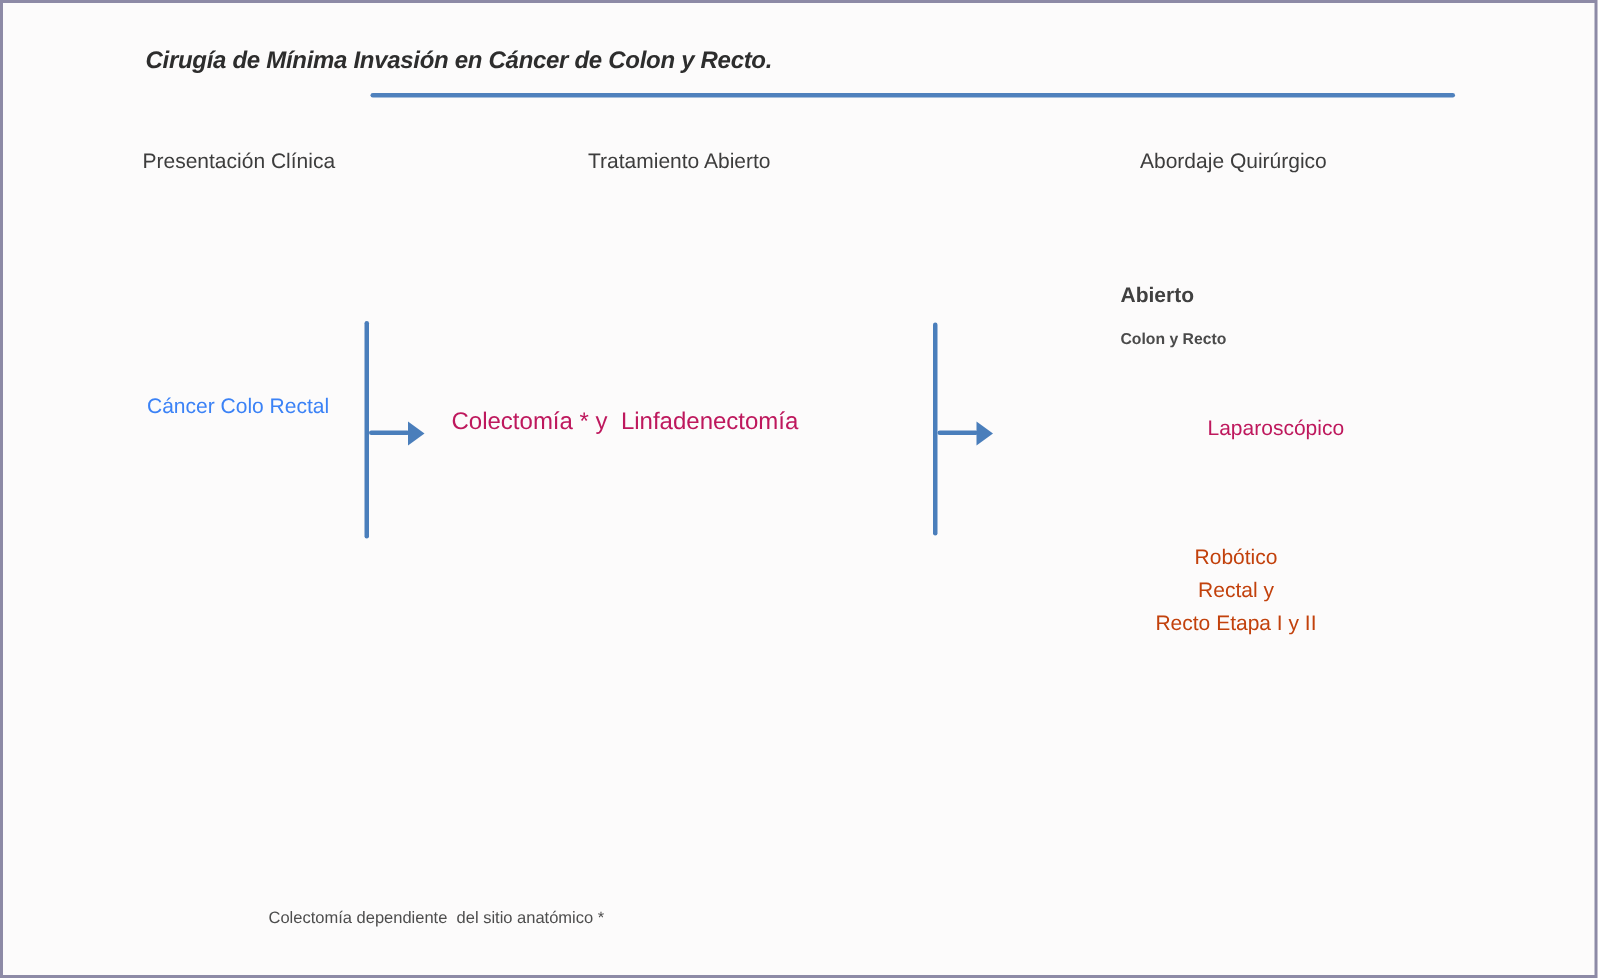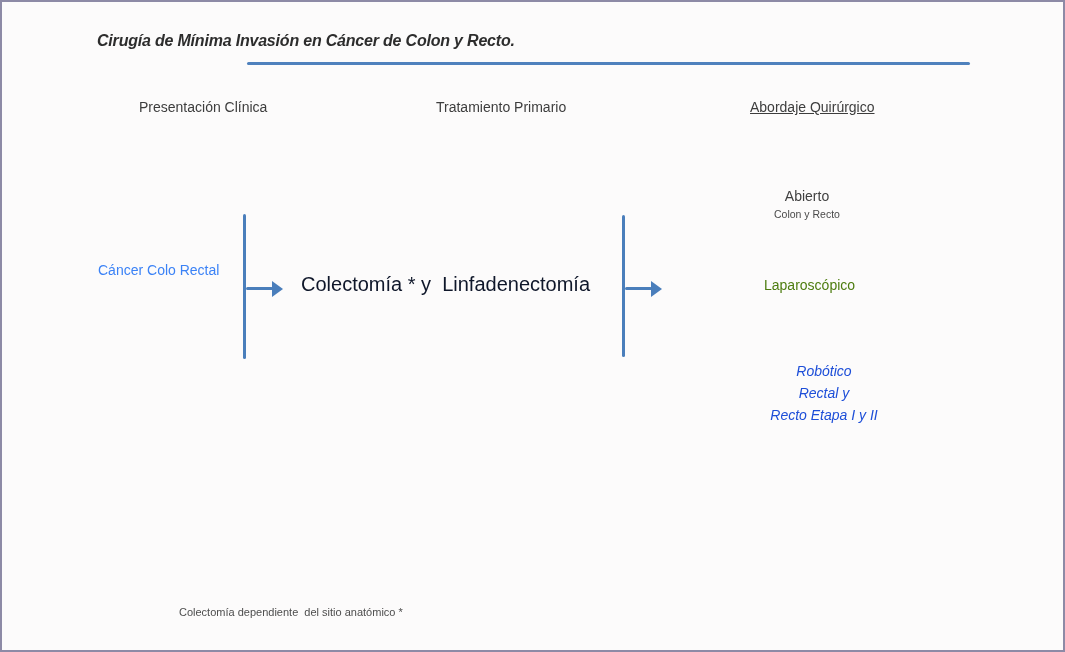--- a/index.html
+++ b/index.html
@@ -27,25 +27,24 @@
   .title-rule {
     left: 245px; top: 60px;
     width: 723px; height: 3px;
     background: #4f81bd;
     border-radius: 2px;
   }
   .col-header {
     top: 97px;
     font-size: 14px;
     color: #3d3d3d;
-    margin-left: 44px;
   }
   .col-presentation { left: 93px; }
   .col-treatment { left: 390px; }
-  .col-approach { left: 704px; text-decoration: underline; }
+  .col-approach { left: 758px; }
 
   .presentation-node {
     left: 96px; top: 258px; width: 148px;
     font-size: 14px;
     line-height: 20px;
     color: #3b82f6;
   }
   .vline {
     width: 3px;
     background: #4a7ebb;
@@ -65,66 +64,65 @@
   .arrow .head {
     position: absolute; left: 26px; top: 0;
     width: 0; height: 0;
     border-left: 11px solid #4a7ebb;
     border-top: 8px solid transparent;
     border-bottom: 8px solid transparent;
   }
 
   .treatment-node {
     left: 299px; top: 271px;
-    font-size: 20px;
-    color: #0f172a;
+    font-size: 16px;
+    color: #be185d;
     white-space: pre;
   }
 
   .approach-abierto {
     left: 745px; top: 186px; width: 120px;
-    text-align: center;
     font-size: 14px;
     color: #404040;
+    font-weight: bold;
   }
   .approach-abierto .sub {
     font-size: 10.5px;
-    margin-top: 4px;
+    margin-top: 16px;
     color: #4a4a4a;
   }
   .approach-laparoscopico {
-    left: 762px; top: 272px;
+    left: 803px; top: 272px;
     font-size: 14px;
     line-height: 22px;
-    color: #4d7c0f;
+    color: #be185d;
   }
   .approach-robotico {
     left: 732px; top: 358px; width: 180px;
     text-align: center;
     font-size: 14px;
     line-height: 22px;
-    color: #1d4ed8;
-    font-style: italic;
+    color: #c2410c;
   }
   .footnote {
     left: 163px; top: 604px;
     font-size: 11px;
     color: #4d4d4d;
     white-space: pre;
     margin-left: 14px;
   }
 </style>
 </head>
 <body>
 
 <div class="abs doc-title">Cirugía de Mínima Invasión en Cáncer de Colon y Recto.</div>
 <div class="abs title-rule"></div>
 
 <div class="abs col-header col-presentation">Presentación Clínica</div>
-<div class="abs col-header col-treatment">Tratamiento Primario</div>
+<div class="abs col-header col-treatment">Tratamiento Abierto</div>
 <div class="abs col-header col-approach">Abordaje Quirúrgico</div>
 
 <div class="abs presentation-node">
   <div>Cáncer Colo Rectal</div>
 </div>
 
 <div class="abs vline vline-1"></div>
 <div class="abs arrow arrow-1">
   <div class="shaft"></div>
   <div class="head"></div>

